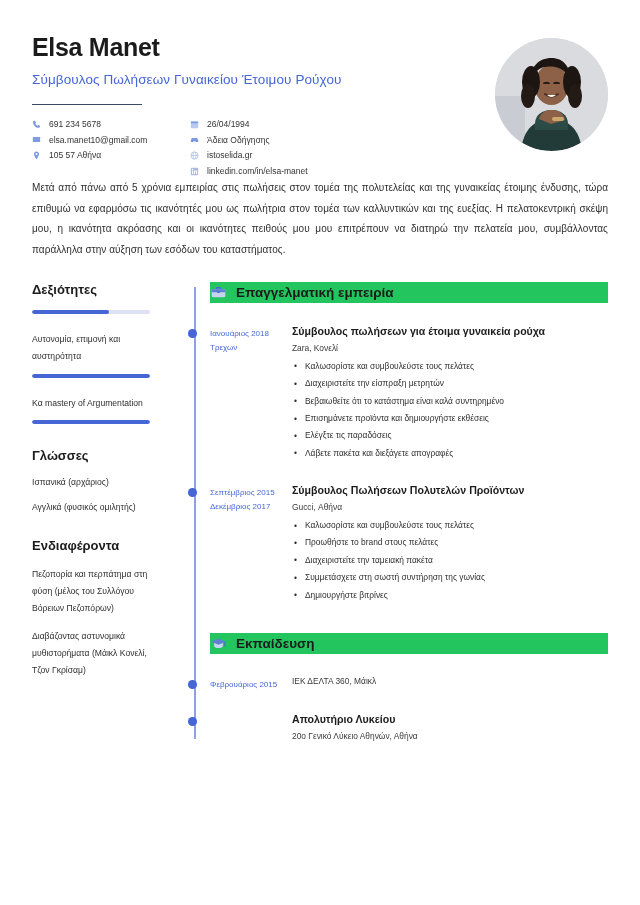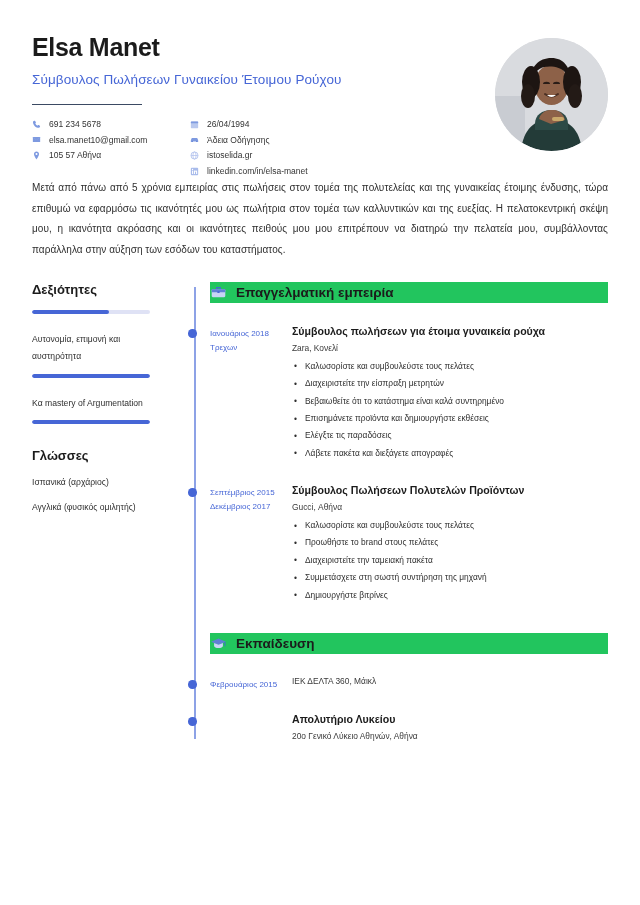--- a/index.html
+++ b/index.html
@@ -407,20 +407,25 @@
           </div>
         </div>
       </div>
 
       <div class="side-block">
         <div class="side-heading">Γλώσσες</div>
         <div class="lang-item">Ισπανικά (αρχάριος)</div>
         <div class="lang-item">Αγγλικά (φυσικός ομιλητής)</div>
       </div>
 
+      <div class="side-block">
+        <div class="side-heading">Ενδιαφέροντα</div>
+        <div class="interest-item">Πεζοπορία και περπάτημα στη φύση (μέλος του Συλλόγου Βόρειων Πεζοπόρων)</div>
+        <div class="interest-item">Διαβάζοντας αστυνομικά μυθιστορήματα (Μάικλ Κονελί, Τζον Γκρίσαμ)</div>
+      </div>
 
     </div>
 
     <div class="col-main">
       <div class="timeline-line" id="timeline" style="top: 5.25px; height: 451.938px;"></div>
 
       <div class="main-section">
         <div class="sec-heading">
           <span class="sec-icon">
             <svg width="17" height="17" viewBox="0 0 20 20">
@@ -459,21 +464,21 @@
             <div>Σεπτέμβριος 2015</div>
             <div>Δεκέμβριος 2017</div>
           </div>
           <div class="entry-body">
             <div class="entry-role">Σύμβουλος Πωλήσεων Πολυτελών Προϊόντων</div>
             <div class="entry-org">Gucci, Αθήνα</div>
             <ul class="entry-bullets">
               <li>Καλωσορίστε και συμβουλεύστε τους πελάτες</li>
               <li>Προωθήστε το brand στους πελάτες</li>
               <li>Διαχειριστείτε την ταμειακή πακέτα</li>
-              <li>Συμμετάσχετε στη σωστή συντήρηση της μηχανή</li>
+              <li>Συμμετάσχετε στη σωστή συντήρηση της γωνίας</li>
               <li>Δημιουργήστε βιτρίνες</li>
             </ul>
           </div>
         </div>
       </div>
 
       <div class="main-section edu-gap">
         <div class="sec-heading">
           <span class="sec-icon">
             <svg width="17" height="17" viewBox="0 0 20 20">

